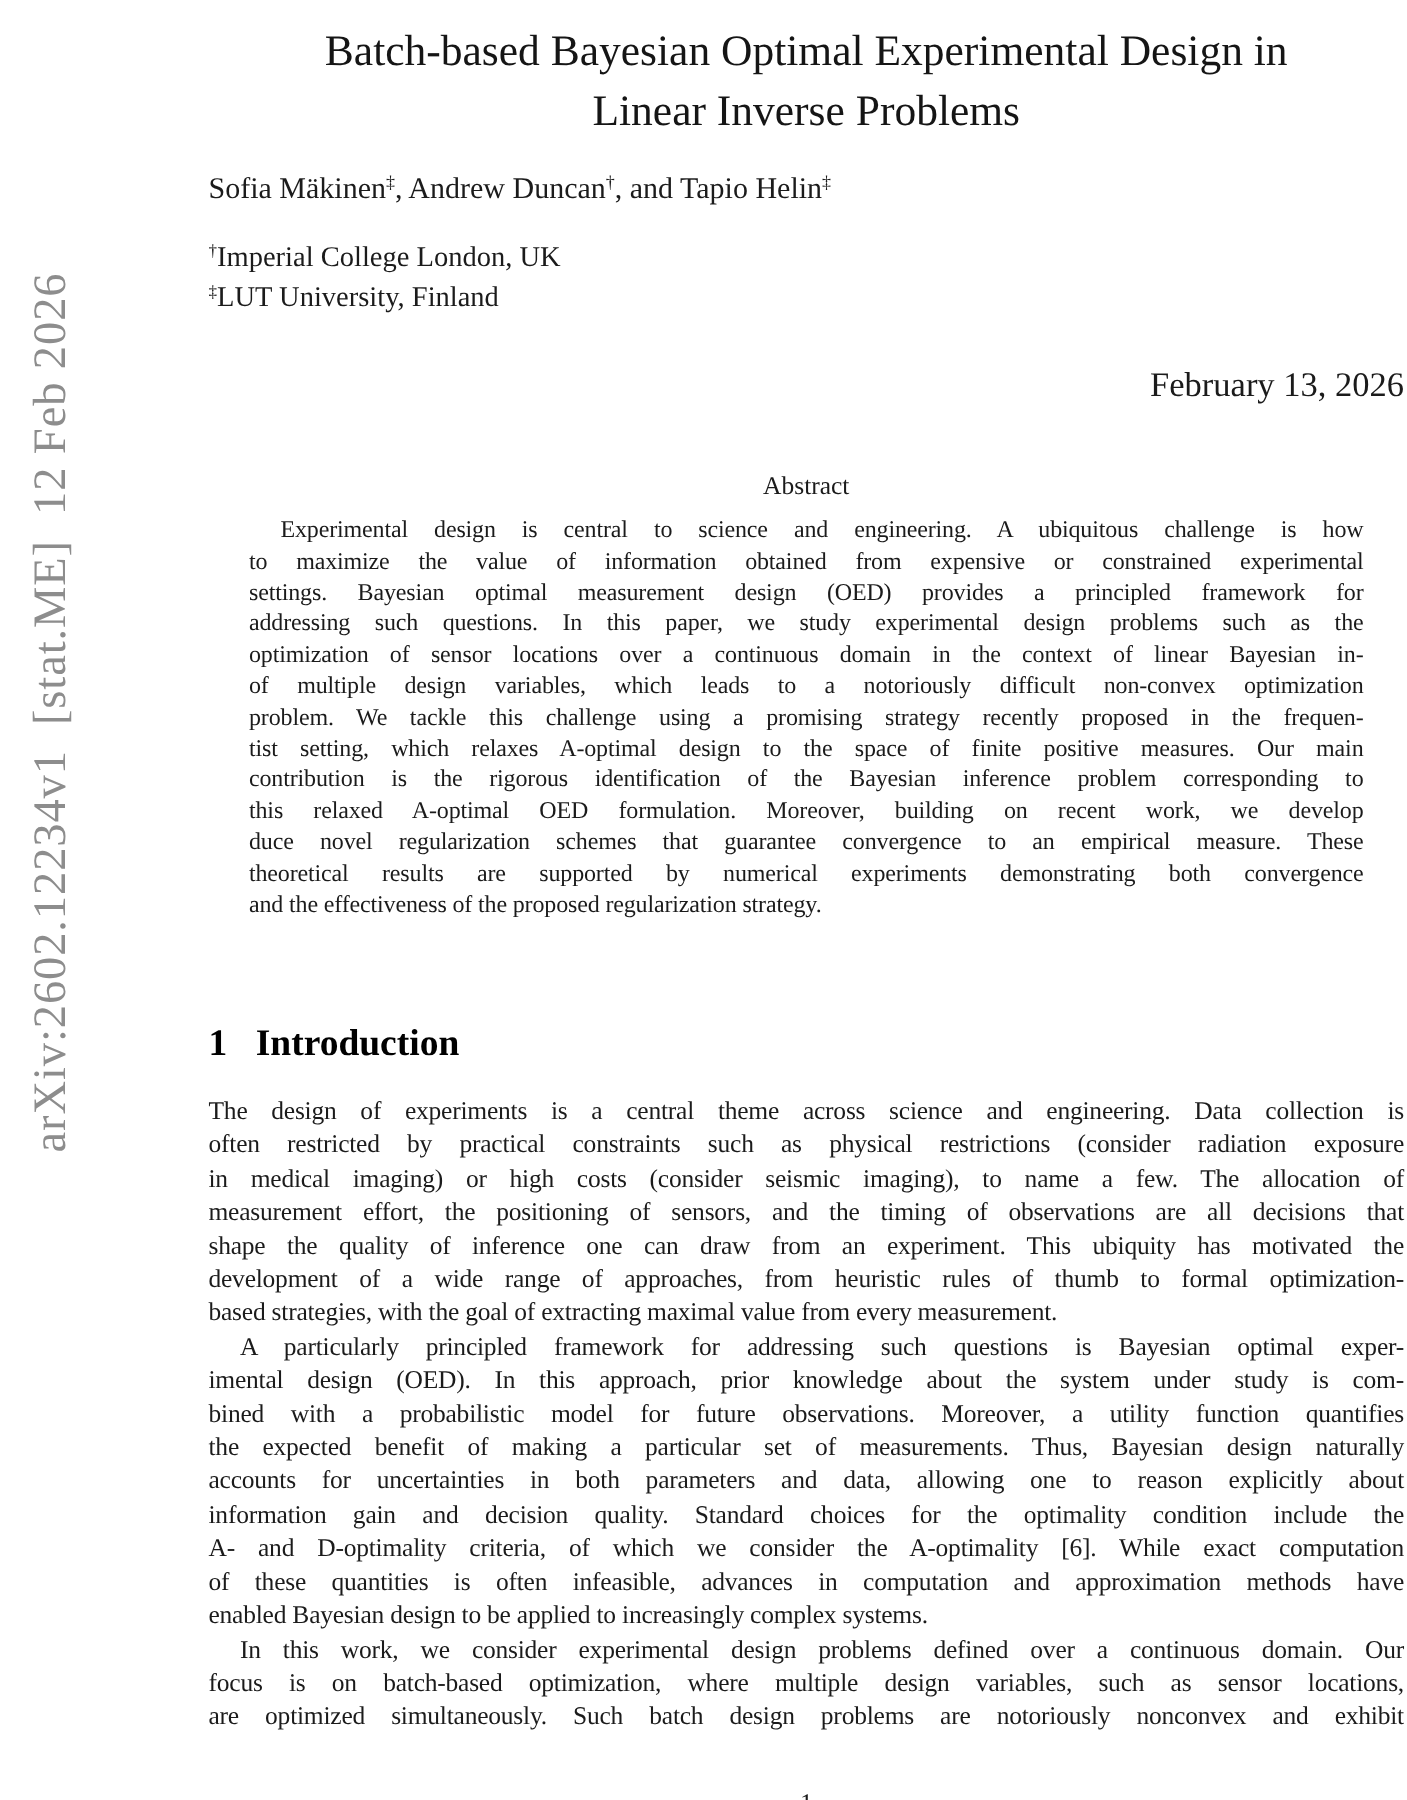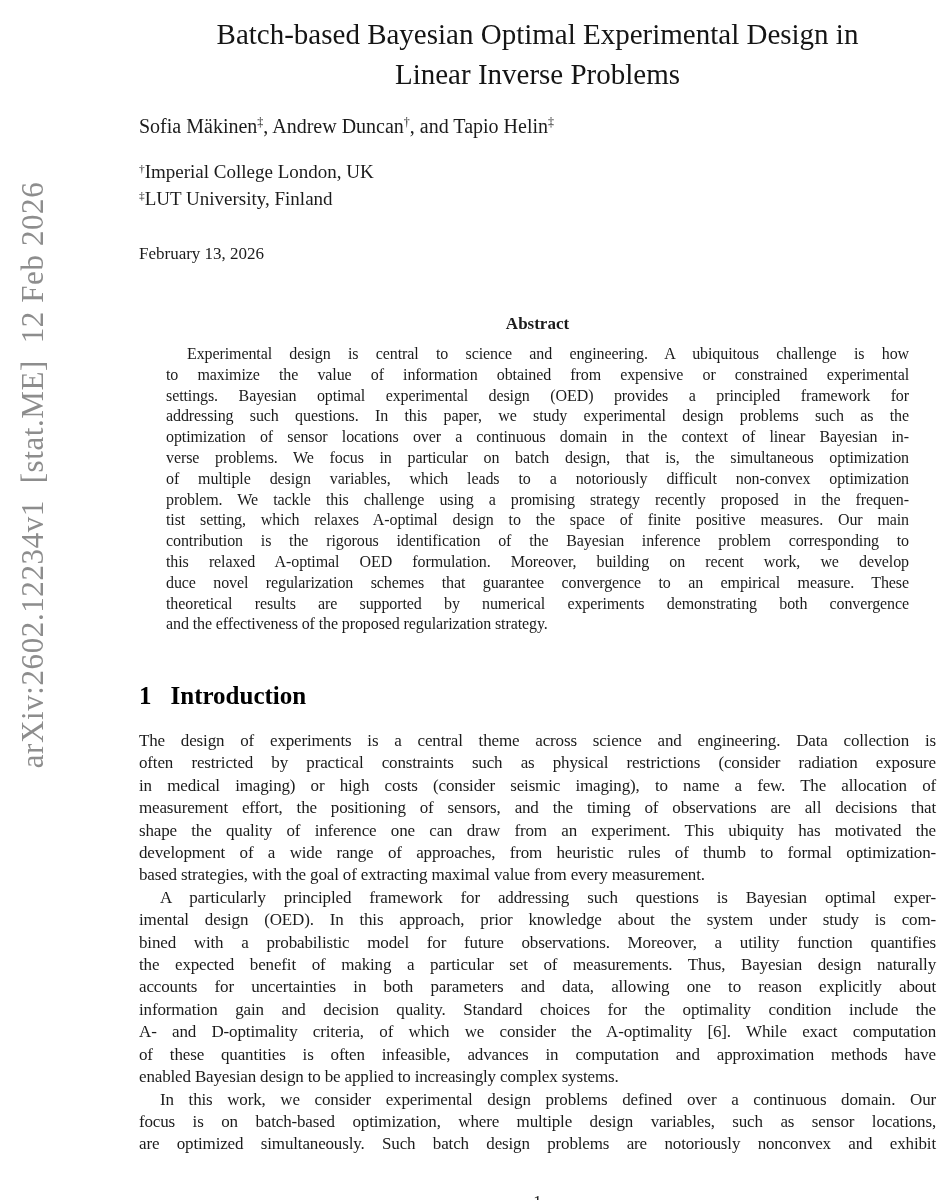--- a/index.html
+++ b/index.html
@@ -23,24 +23,24 @@
     text-align:center;
     white-space:pre;
     line-height:42px;
   }
   .content{position:absolute;left:139px;top:16px;width:797px;height:1176px;}
   .title{position:absolute;top:-2px;left:0;width:100%;text-align:center;
          font-size:29px;line-height:40px;color:#151515;}
   .authors{position:absolute;top:99px;left:0;width:100%;font-size:20px;}
   .affils{position:absolute;top:142px;left:0;width:100%;
           font-size:19px;line-height:27px;}
-  .date{position:absolute;top:228px;left:0;width:100%;text-align:left;font-size:17px;}
+  .date{position:absolute;top:228px;left:0;width:100%;text-align:right;font-size:23px;}
   sup.mark{font-size:60%;vertical-align:0.55em;line-height:0;}
   .abstract{position:absolute;top:298px;left:27px;width:743px;}
-  .abstract-heading{text-align:center;font-weight:bold;font-size:17px;margin-bottom:10px;}
+  .abstract-heading{text-align:center;font-weight:normal;font-size:17px;margin-bottom:10px;}
   .abstract-body{font-size:16px;line-height:20.8px;letter-spacing:-0.1px;}
   .section-heading{position:absolute;top:666px;left:0;font-size:25px;font-weight:bold;color:#000000;}
   .section-heading .num{margin-right:19px;}
   .body-text{position:absolute;top:714px;left:0;width:797px;
              font-size:17px;line-height:22.4px;letter-spacing:-0.15px;}
   .jline{text-align:justify;text-align-last:justify;}
   .jline.end{text-align-last:left;}
   .jline.indent{text-indent:21px;}
   .page-number{position:absolute;top:1176px;left:0;width:100%;text-align:center;font-size:17px;}
 </style>
@@ -65,24 +65,23 @@
         <div><sup class="mark">‡</sup>LUT University, Finland</div>
       </div>
 
     <div class="date">February 13, 2026</div>
 
     <div class="abstract">
       <div class="abstract-heading">Abstract</div>
       <div class="abstract-body">
           <div class="jline indent">Experimental design is central to science and engineering.  A ubiquitous challenge is how</div>
           <div class="jline">to maximize the value of information obtained from expensive or constrained experimental</div>
-          <div class="jline">settings.  Bayesian optimal experimental design (OED) provides a principled framework for</div>
+          <div class="jline">settings.  Bayesian optimal measurement design (OED) provides a principled framework for</div>
           <div class="jline">addressing such questions.  In this paper, we study experimental design problems such as the</div>
           <div class="jline">optimization of sensor locations over a continuous domain in the context of linear Bayesian in-</div>
-          <div class="jline">verse problems.  We focus in particular on batch design, that is, the simultaneous optimization</div>
           <div class="jline">of multiple design variables, which leads to a notoriously difficult non-convex optimization</div>
           <div class="jline">problem.  We tackle this challenge using a promising strategy recently proposed in the frequen-</div>
           <div class="jline">tist setting, which relaxes A-optimal design to the space of finite positive measures.  Our main</div>
           <div class="jline">contribution is the rigorous identification of the Bayesian inference problem corresponding to</div>
           <div class="jline">this relaxed A-optimal OED formulation.  Moreover, building on recent work, we develop</div>
           <div class="jline">duce novel regularization schemes that guarantee convergence to an empirical measure.  These</div>
           <div class="jline">theoretical results are supported by numerical experiments demonstrating both convergence</div>
           <div class="jline end">and the effectiveness of the proposed regularization strategy.</div>
         </div>
     </div>

